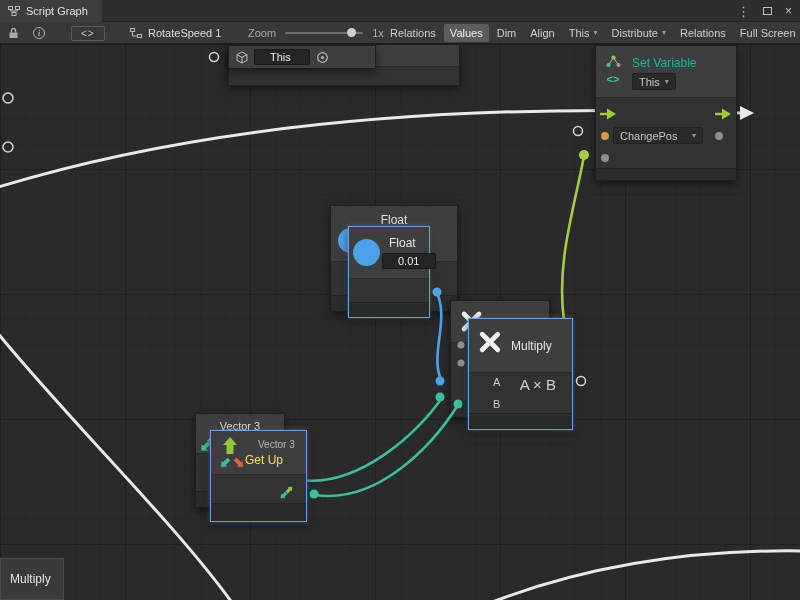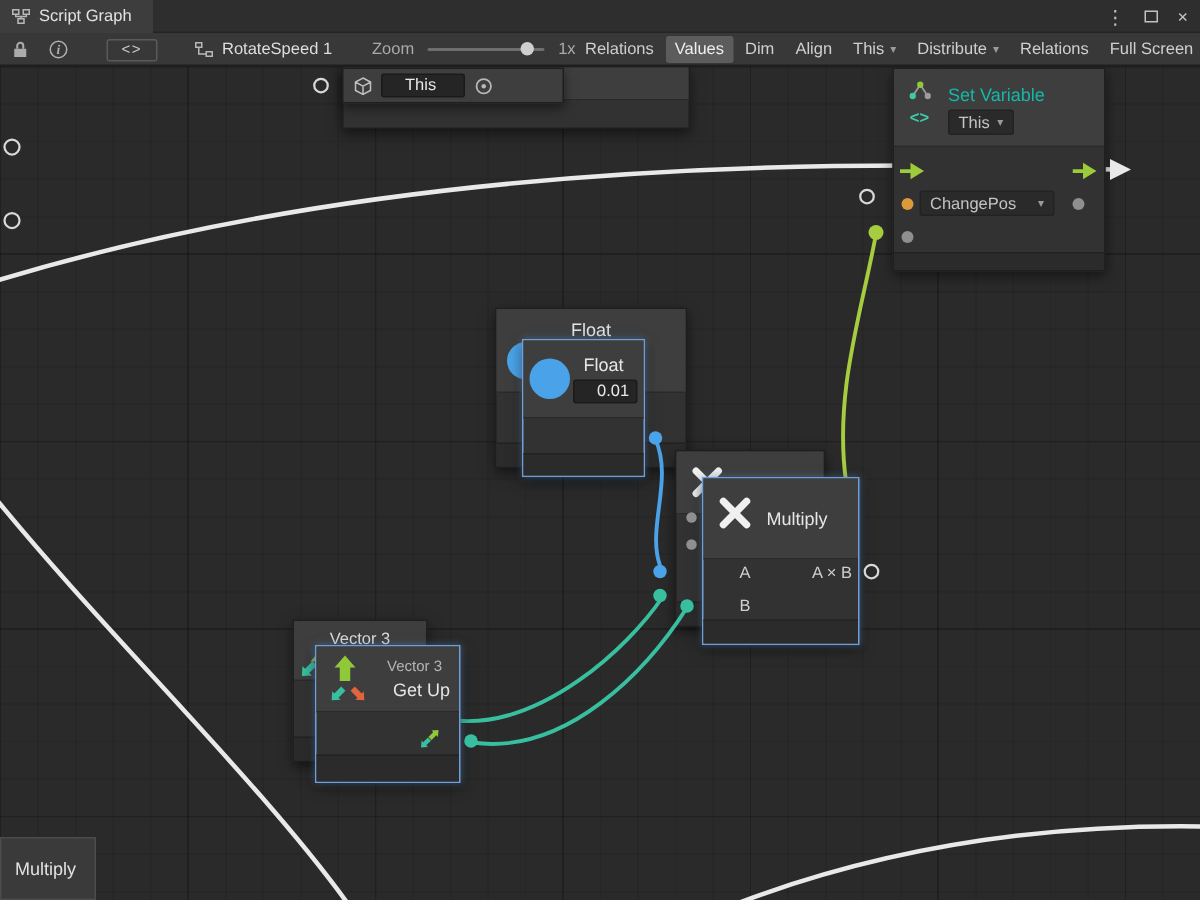--- a/index.html
+++ b/index.html
@@ -214,51 +214,51 @@
   </div>
   <span class="dot" style="left:119px;top:86px;width:8px;height:8px;background:var(--port-gray,#8f8f8f)"></span>
   <span class="dot" style="left:5px;top:108px;width:8px;height:8px;background:var(--port-gray,#8f8f8f)"></span>
   <div class="ftr" style="height:12px"></div>
 </div>
 
 <div class="node sel" style="left:348px;top:226px;width:82px;height:92px;z-index:3">
   <div class="hdr" style="height:52px">
     <span class="dot" style="left:4px;top:12px;width:27px;height:27px;background:var(--wire-blue,#4aa3e8)"></span>
     <div style="position:absolute;left:40px;top:9px;font-size:12px;color:#e6e6e6">Float</div>
-    <div class="input" style="position:absolute;left:33px;top:26px;width:43px">0.01</div>
+    <div class="input" style="position:absolute;left:33px;top:26px;width:54px">0.01</div>
   </div>
   <div class="ftr" style="height:15px"></div>
 </div>
 
 <div class="node sel" style="left:468px;top:318px;width:105px;height:112px;z-index:3">
   <div class="hdr" style="height:54px">
     <svg style="position:absolute;left:7px;top:9px" width="28" height="28" viewBox="0 0 27 27">
       <path d="M6 6 L21 21 M21 6 L6 21" stroke="#f0f0f0" stroke-width="4.6" stroke-linecap="round"></path>
     </svg>
     <div style="position:absolute;left:42px;top:20px;font-size:12px;color:#e6e6e6">Multiply</div>
   </div>
   <span style="position:absolute;left:24px;top:57px;font-size:11px;color:#cfcfcf">A</span>
-  <span style="position:absolute;right:4px;top:57px;font-size:11px;color:#cfcfcf">A × B</span>
+  <span style="position:absolute;right:16px;top:57px;font-size:15px;color:#cfcfcf">A × B</span>
   <span style="position:absolute;left:24px;top:79px;font-size:11px;color:#cfcfcf">B</span>
   <div class="ftr" style="height:16px"></div>
 </div>
 
 <div class="node sel" style="left:210px;top:430px;width:97px;height:92px;z-index:3">
   <div class="hdr" style="height:44px">
     <svg style="position:absolute;left:5px;top:4px" width="32" height="36" viewBox="0 0 32 36">
       <path d="M14 2 L21 10 H17.5 V19 H10.5 V10 H7 Z" fill="var(--icon-green,#8fc93a)"></path>
       <g transform="translate(9,28) rotate(225)">
           <path d="M0 -5.5 L4 -1 H2 V5.5 H-2 V-1 H-4 Z" fill="var(--wire-teal,#38bf9f)"></path>
         </g>
       <g transform="translate(23,28) rotate(135)">
           <path d="M0 -5.5 L4 -1 H2 V5.5 H-2 V-1 H-4 Z" fill="var(--icon-orange,#e2643c)"></path>
         </g>
     </svg>
     <div style="position:absolute;left:47px;top:8px;font-size:10px;color:#b5b5b5">Vector 3</div>
-    <div style="position:absolute;left:51px;top:22px;font-size:12px;color:#e5e5e5">Get Up</div>
+    <div style="position:absolute;left:34px;top:22px;font-size:12px;color:#fde047">Get Up</div>
   </div>
   <svg style="position:absolute;right:12px;top:54px" width="15" height="15">
     <g transform="translate(10.5,4.5) rotate(45)">
         <path d="M0 -4 L3 -0.5 H1.5 V4 H-1.5 V-0.5 H-3 Z" fill="var(--icon-green,#8fc93a)"></path>
       </g>
     <g transform="translate(4.5,10.5) rotate(225)">
         <path d="M0 -4 L3 -0.5 H1.5 V4 H-1.5 V-0.5 H-3 Z" fill="var(--wire-teal,#38bf9f)"></path>
       </g>
   </svg>
   <div class="ftr" style="height:18px"></div>

